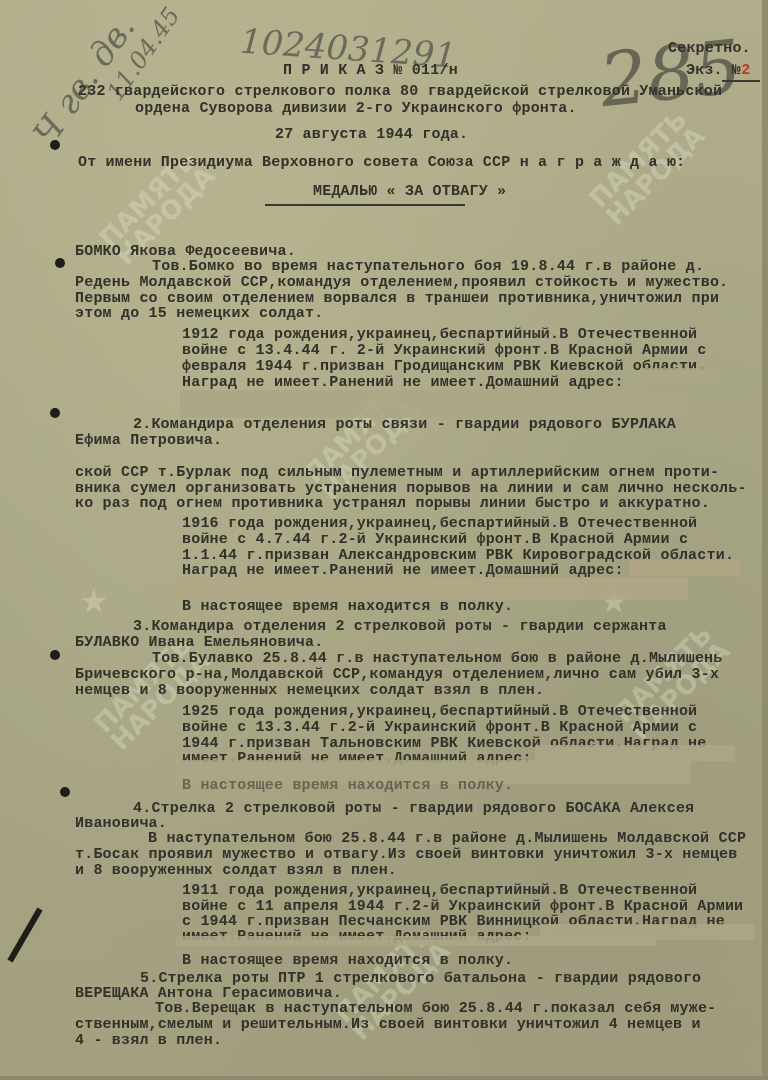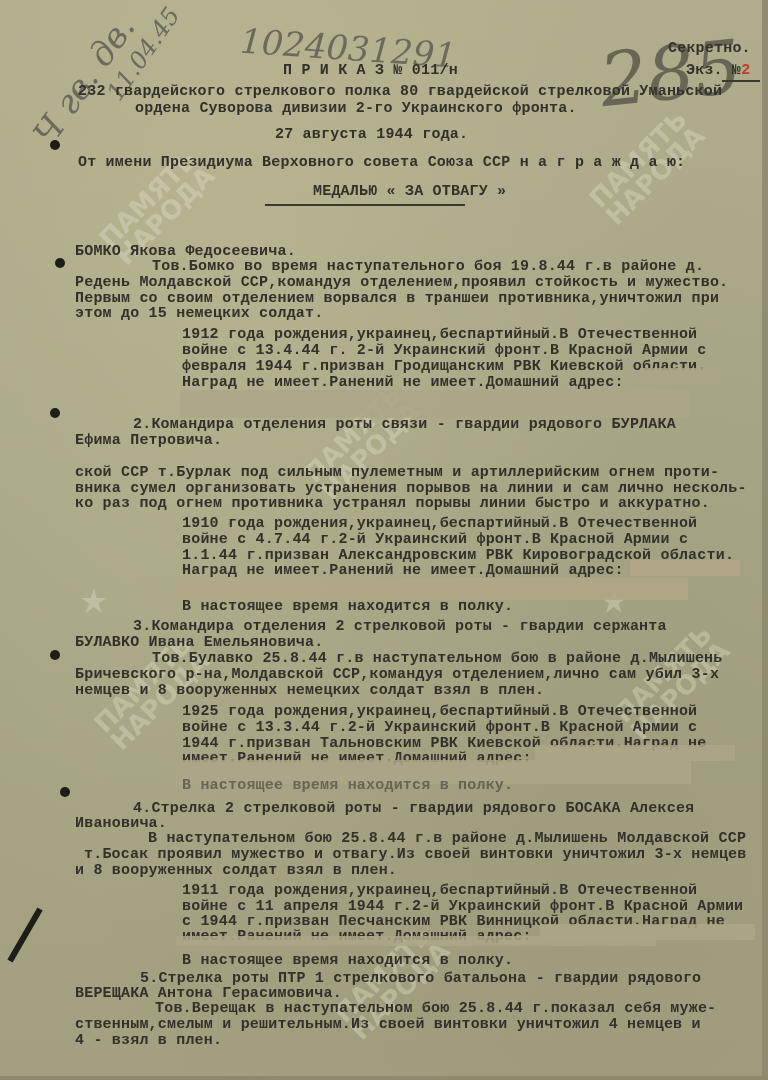--- a/index.html
+++ b/index.html
@@ -78,21 +78,21 @@
   <div class="tl" style="left:182px;top:358px;">февраля 1944 г.призван Гродищанским РВК Киевской области.</div>
   <div class="tl" style="left:182px;top:374px;">Наград не имеет.Ранений не имеет.Домашний адрес:</div>
   <div class="redact g" style="left:640px;top:368px;width:80px;height:16px;"></div>
   <div class="redact g" style="left:180px;top:390px;width:510px;height:28px;"></div>
 
   <div class="tl" style="left:133px;top:416px;">2.Командира отделения роты связи - гвардии рядового БУРЛАКА</div>
   <div class="tl" style="left:75px;top:432px;">Ефима Петровича.</div>
   <div class="tl" style="left:75px;top:464px;">ской ССР  т.Бурлак под сильным пулеметным и артиллерийским огнем проти-</div>
   <div class="tl" style="left:75px;top:480px;">вника сумел организовать устранения порывов на линии и сам лично несколь-</div>
   <div class="tl" style="left:75px;top:495px;">ко раз под огнем противника  устранял порывы линии быстро и аккуратно.</div>
-  <div class="tl" style="left:182px;top:515px;">1910 года рождения,украинец,беспартийный.В Отечественной</div>
+  <div class="tl" style="left:182px;top:515px;">1916 года рождения,украинец,беспартийный.В Отечественной</div>
   <div class="tl" style="left:182px;top:531px;">войне с 4.7.44 г.2-й Украинский фронт.В Красной Армии с</div>
   <div class="tl" style="left:182px;top:547px;">1.1.44 г.призван Александровским РВК Кировоградской области.</div>
   <div class="tl" style="left:182px;top:562px;">Наград не имеет.Ранений не имеет.Домашний адрес:</div>
   <div class="redact" style="left:630px;top:560px;width:110px;height:16px;"></div>
   <div class="redact" style="left:176px;top:578px;width:512px;height:22px;"></div>
   <div class="tl" style="left:182px;top:598px;">В настоящее время находится в полку.</div>
 
   <div class="tl" style="left:133px;top:618px;">3.Командира отделения 2 стрелковой роты - гвардии сержанта</div>
   <div class="tl" style="left:75px;top:634px;">БУЛАВКО Ивана Емельяновича.</div>
   <div class="tl" style="left:152px;top:650px;">Тов.Булавко 25.8.44 г.в наступательном бою в районе д.Мылишень</div>
@@ -102,21 +102,21 @@
   <div class="tl" style="left:182px;top:719px;">войне с 13.3.44 г.2-й Украинский фронт.В Красной Армии с</div>
   <div class="tl" style="left:182px;top:735px;">1944 г.призван Тальновским РВК Киевской области.Наград не</div>
   <div class="tl" style="left:182px;top:750px;">имеет.Ранений не имеет.Домашний адрес:</div>
   <div class="redact g" style="left:535px;top:745px;width:200px;height:16px;"></div>
   <div class="redact g" style="left:176px;top:760px;width:515px;height:24px;"></div>
   <div class="tl" style="left:182px;top:777px;opacity:0.55;">В настоящее время находится в полку.</div>
 
   <div class="tl" style="left:133px;top:800px;">4.Стрелка 2 стрелковой роты - гвардии рядового БОСАКА Алексея</div>
   <div class="tl" style="left:75px;top:815px;">Ивановича.</div>
   <div class="tl" style="left:148px;top:830px;">В наступательном бою 25.8.44 г.в районе д.Мылишень Молдавской ССР</div>
-  <div class="tl" style="left:75px;top:846px;margin-left:9px;">т.Босак проявил мужество и отвагу.Из своей винтовки уничтожил 3-х немцев</div>
+  <div class="tl" style="left:75px;top:846px;">т.Босак проявил мужество и отвагу.Из своей винтовки уничтожил 3-х немцев</div>
   <div class="tl" style="left:75px;top:862px;">и 8 вооруженных солдат взял в плен.</div>
   <div class="tl" style="left:182px;top:882px;">1911 года рождения,украинец,беспартийный.В Отечественной</div>
   <div class="tl" style="left:182px;top:898px;">войне с 11 апреля 1944 г.2-й Украинский фронт.В Красной Армии</div>
   <div class="tl" style="left:182px;top:913px;">с 1944 г.призван Песчанским РВК Винницкой области.Наград не</div>
   <div class="tl" style="left:182px;top:928px;">имеет.Ранений не имеет.Домашний адрес:</div>
   <div class="redact g" style="left:540px;top:924px;width:215px;height:16px;"></div>
   <div class="redact g" style="left:176px;top:936px;width:480px;height:10px;"></div>
   <div class="tl" style="left:182px;top:952px;">В настоящее время находится в полку.</div>
 
   <div class="tl" style="left:140px;top:970px;">5.Стрелка роты ПТР 1 стрелкового батальона - гвардии рядового</div>

